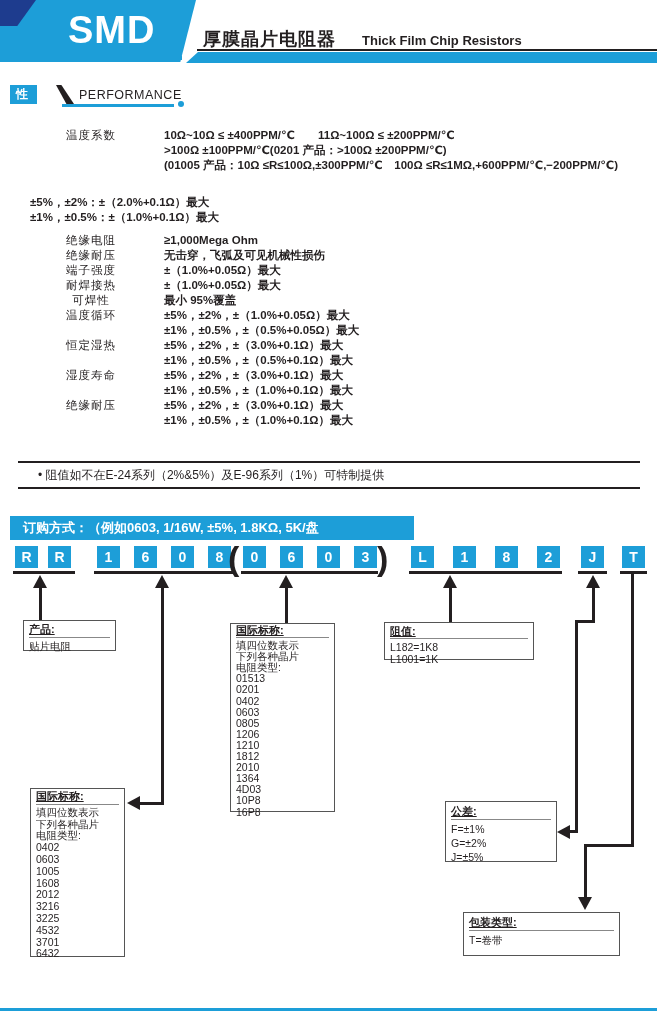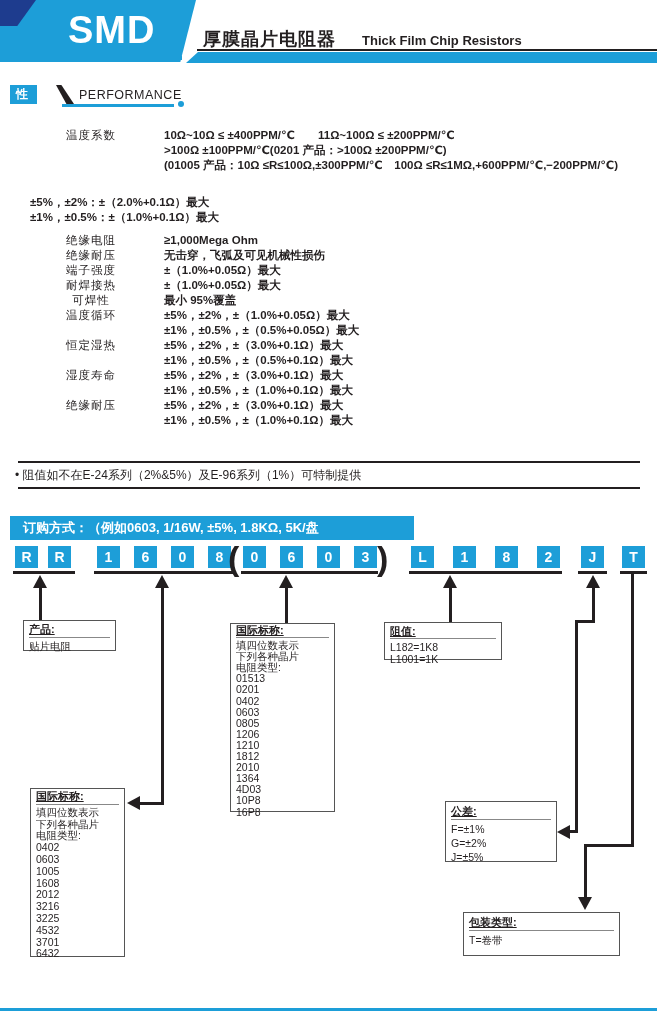--- a/index.html
+++ b/index.html
@@ -31,21 +31,21 @@
   
   #perf-rows{position:absolute;left:30px;top:128px;width:624px;font-size:11.5px;line-height:15px;}
   .perf-row{display:flex;}
   .perf-row:nth-child(2){margin-top:22px;}
   .perf-row:nth-child(3){margin-top:8px;}
   .perf-label{width:122px;flex:none;text-align:center;padding-right:12px;letter-spacing:1px;}
   .perf-lines{flex:1;font-weight:bold;}
 
   
   .note-rule{position:absolute;left:18px;width:622px;height:2px;background:#231f20;}
-  .note-text{position:absolute;left:15px;top:467px;font-size:12px;}
+  .note-text{position:absolute;left:38px;top:467px;font-size:12px;}
 
   
   .order-bar{position:absolute;left:10px;top:516px;width:404px;height:24px;background:#1d9ed8;color:#fff;
              font-weight:bold;font-size:13px;line-height:24px;padding-left:13px;box-sizing:border-box;}
 
   
   .pn-group{position:absolute;top:546px;height:28px;}
   .pn-box{position:absolute;top:0;width:23px;height:22px;background:#1d9ed8;color:#fff;font-weight:bold;
           font-size:14px;text-align:center;line-height:22px;}
   .pn-underline{position:absolute;left:0;right:0;top:25px;height:3px;background:#231f20;}
@@ -60,21 +60,21 @@
   .head-left{position:absolute;width:0;height:0;border-top:7px solid transparent;border-bottom:7px solid transparent;
            border-right:13px solid #231f20;}
 
   
   .ann-box{position:absolute;border:1px solid #555;background:#fff;padding:2px 5px;box-sizing:border-box;
            font-size:10.5px;line-height:12px;}
   .ann-title{font-weight:bold;text-decoration:underline;border-bottom:1px solid #888;
              padding-bottom:1px;margin-bottom:2px;font-size:11px;}
   #ann-product{left:23px;top:620px;width:93px;height:31px;line-height:13px;}
   #ann-inch{left:230px;top:623px;width:105px;height:189px;line-height:11.1px;padding-top:1px;}
-  #ann-res{left:384px;top:622px;width:118px;height:38px;}
+  #ann-res{left:384px;top:622px;width:150px;height:38px;}
   #ann-metric{left:30px;top:788px;width:95px;height:169px;line-height:11.8px;}
   #ann-tol{left:445px;top:801px;width:112px;height:61px;line-height:14px;}
   #ann-pack{left:463px;top:912px;width:157px;height:44px;line-height:14px;}
 
   .bottom-rule{position:absolute;left:0;top:1008px;width:657px;height:3px;background:#1d9ed8;}
 </style>
 </head>
 <body>
 
 <div class="page">

